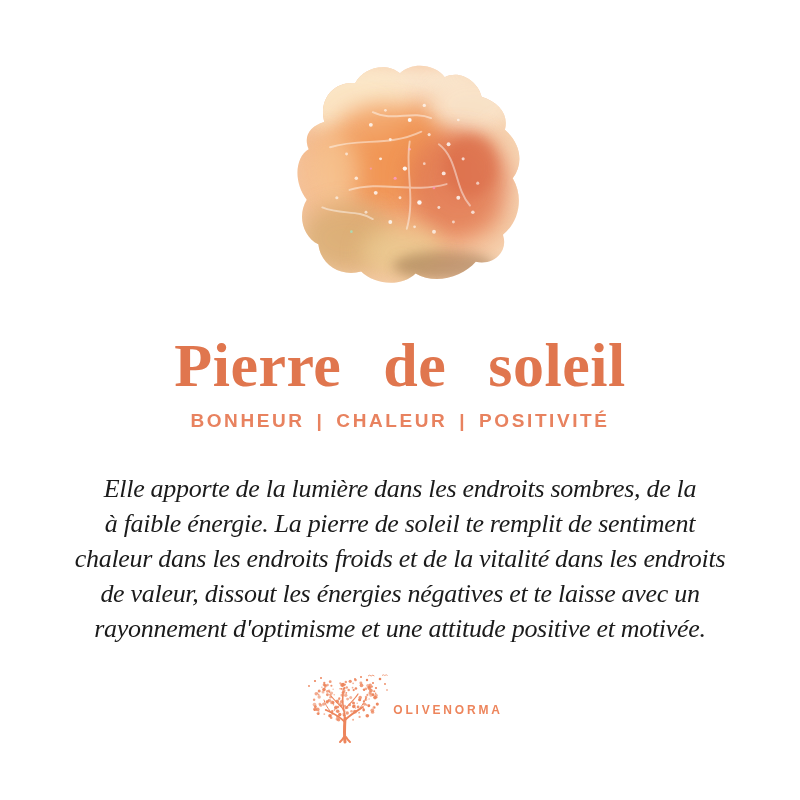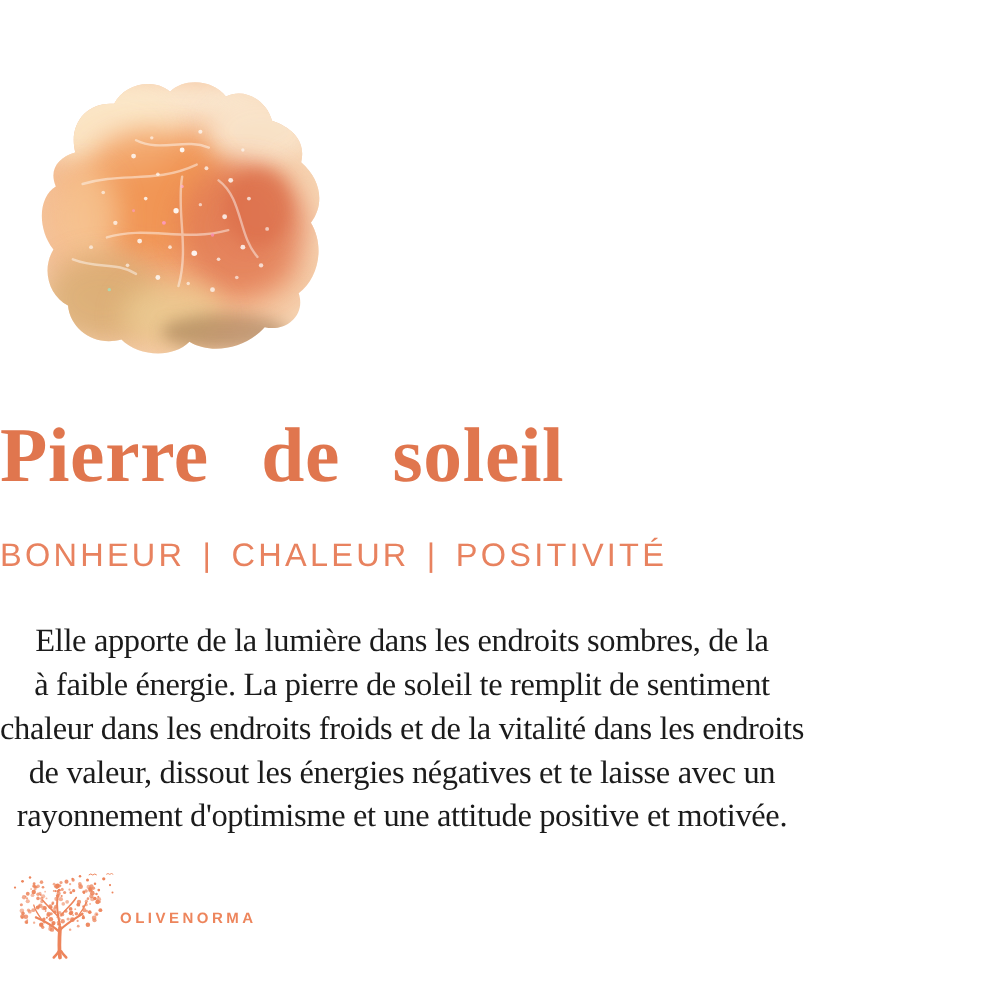--- a/index.html
+++ b/index.html
@@ -7,63 +7,64 @@
   }
   *{margin:0;padding:0;box-sizing:border-box;}
   html,body{width:800px;height:800px;}
   body{
     background:var(--background);
     font-family:"Liberation Serif", serif;
     overflow:hidden;
   }
   .card{
     width:800px;height:800px;
-    display:flex;flex-direction:column;align-items:flex-start;
+    display:flex;flex-direction:column;align-items:center;
   }
   .hero{
     margin-top:52px;
     width:272px;height:238px;
     display:flex;align-items:center;justify-content:center;
   }
   .hero svg{width:272px;height:238px;display:block;}
   .title{
     margin-top:44px;
     font-family:"Liberation Serif", serif;
     font-weight:700;
     font-size:62px;
     line-height:62px;
     color:var(--title);
     word-spacing:26px;
     letter-spacing:0.5px;
     text-align:center;
     white-space:nowrap;
   }
   .subtitle{
-    margin-top:36px;
+    margin-top:12px;
     font-family:"Liberation Sans", sans-serif;
-    font-weight:400;
-    font-size:26px;
+    font-weight:700;
+    font-size:19px;
     line-height:25px;
     letter-spacing:2.6px;
     word-spacing:4px;
     color:var(--subtitle);
     text-align:center;
     white-space:nowrap;
   }
   .description{
     margin-top:38px;
     text-align:center;
     color:var(--body);
   }
   .desc-line{
     font-family:"Liberation Serif", serif;
     font-size:26px;
     line-height:35px;
     letter-spacing:-0.3px;
     white-space:nowrap;
+    font-style:italic;
   }
   .brand-logo{
     margin-top:28px;
     display:flex;flex-direction:row;align-items:center;
   }
   .brand-logo svg{width:96px;height:70px;display:block;}
   .brand-name{
     margin-top:3px;
     font-family:"Liberation Sans", sans-serif;
     font-weight:700;

